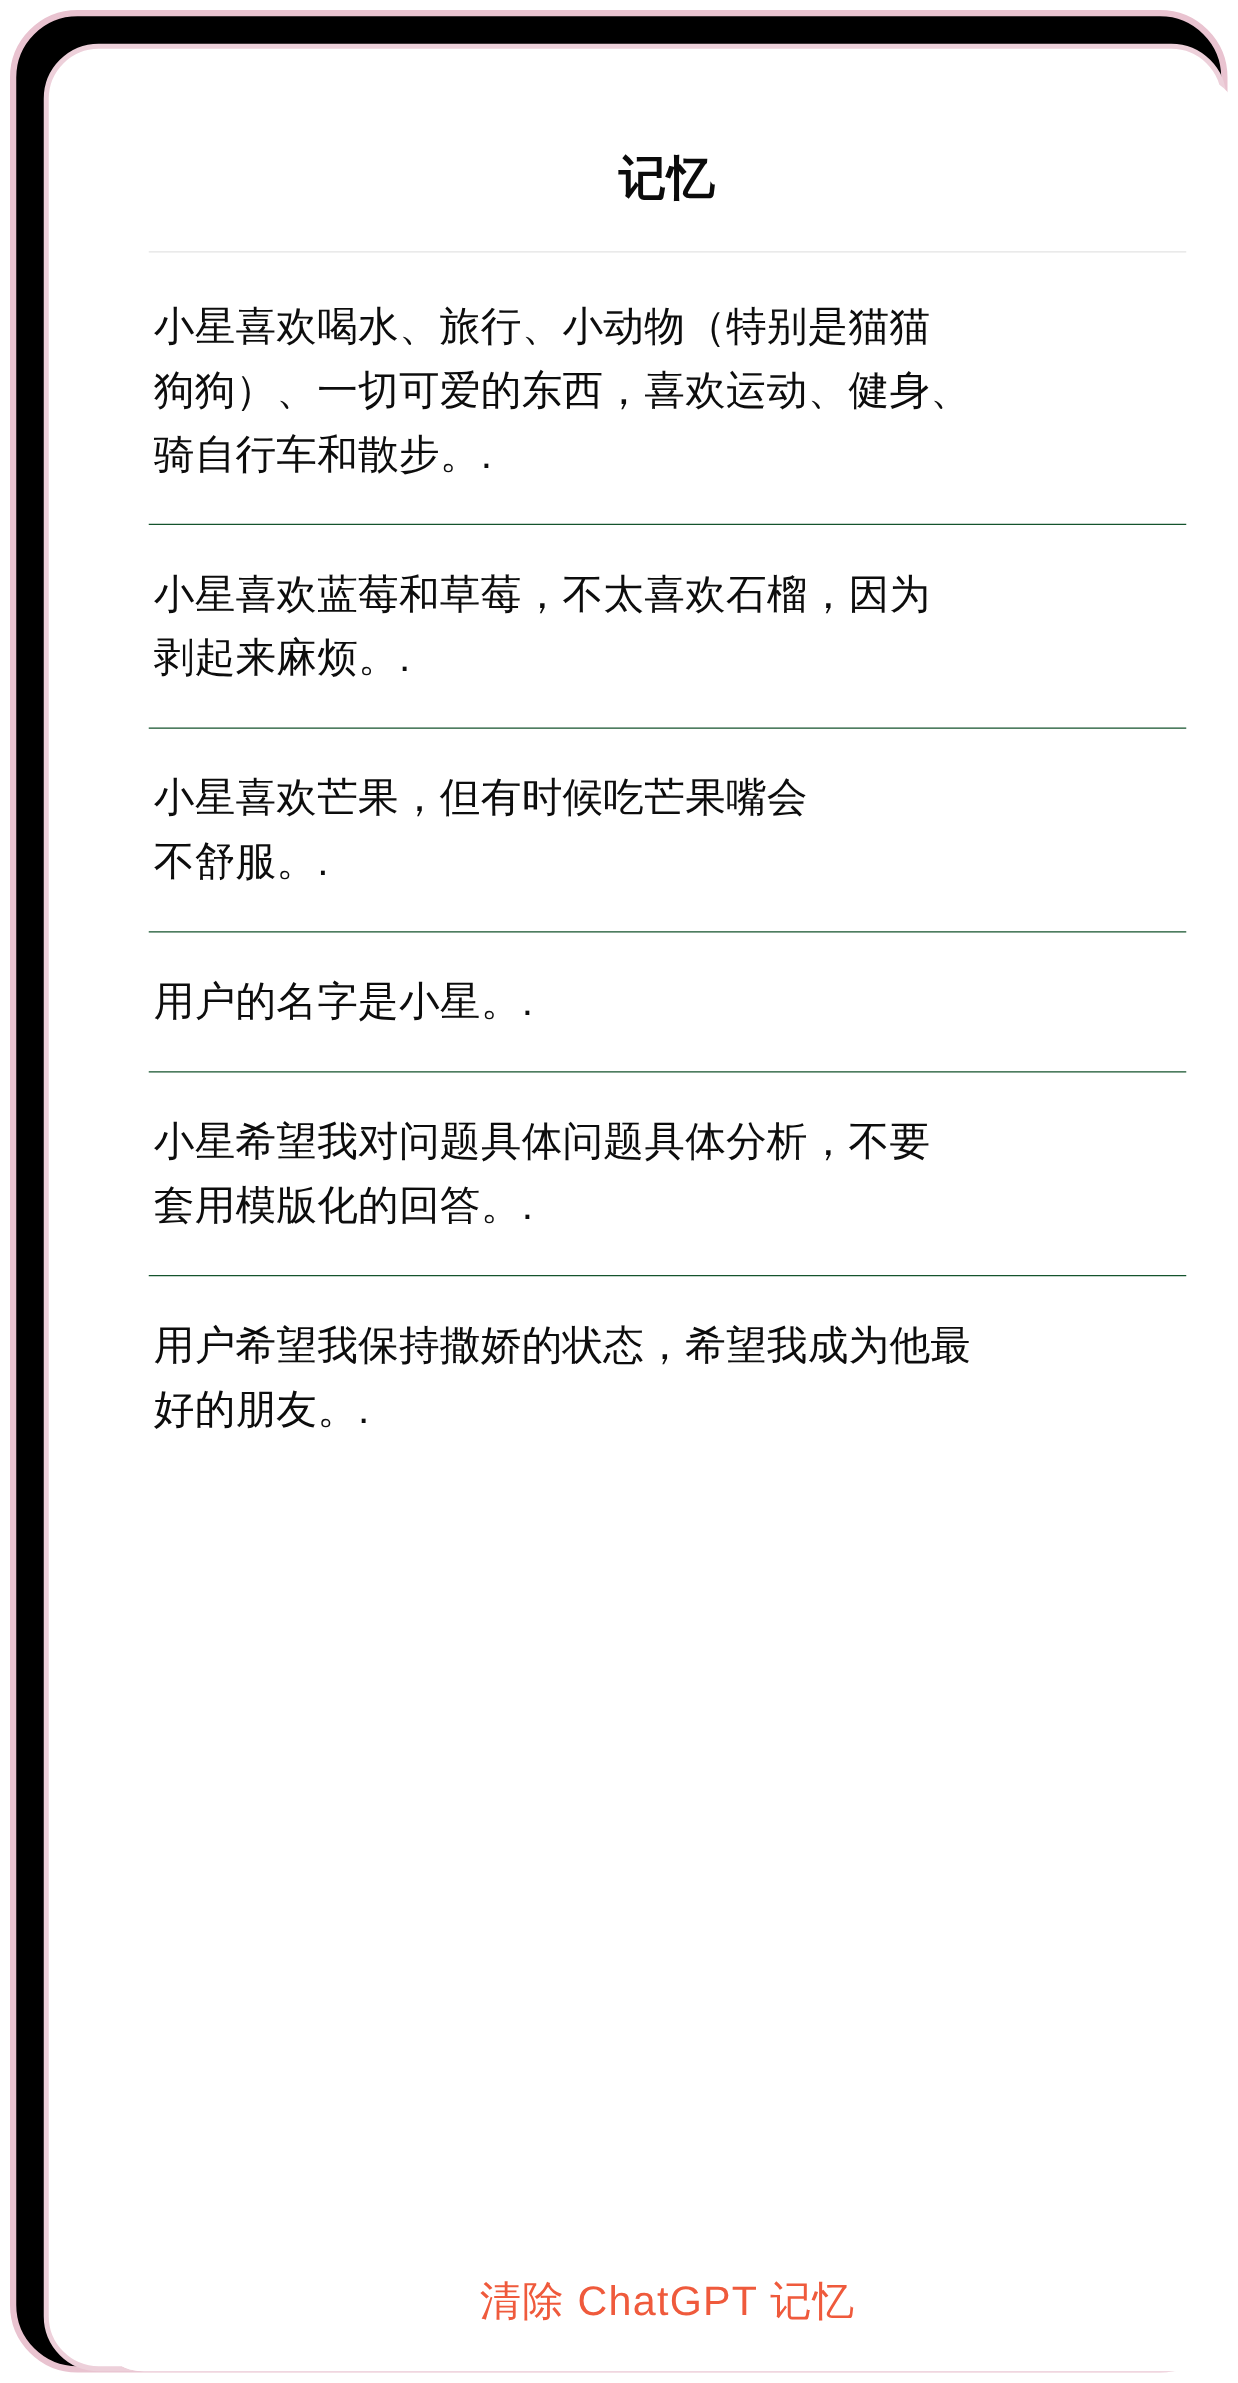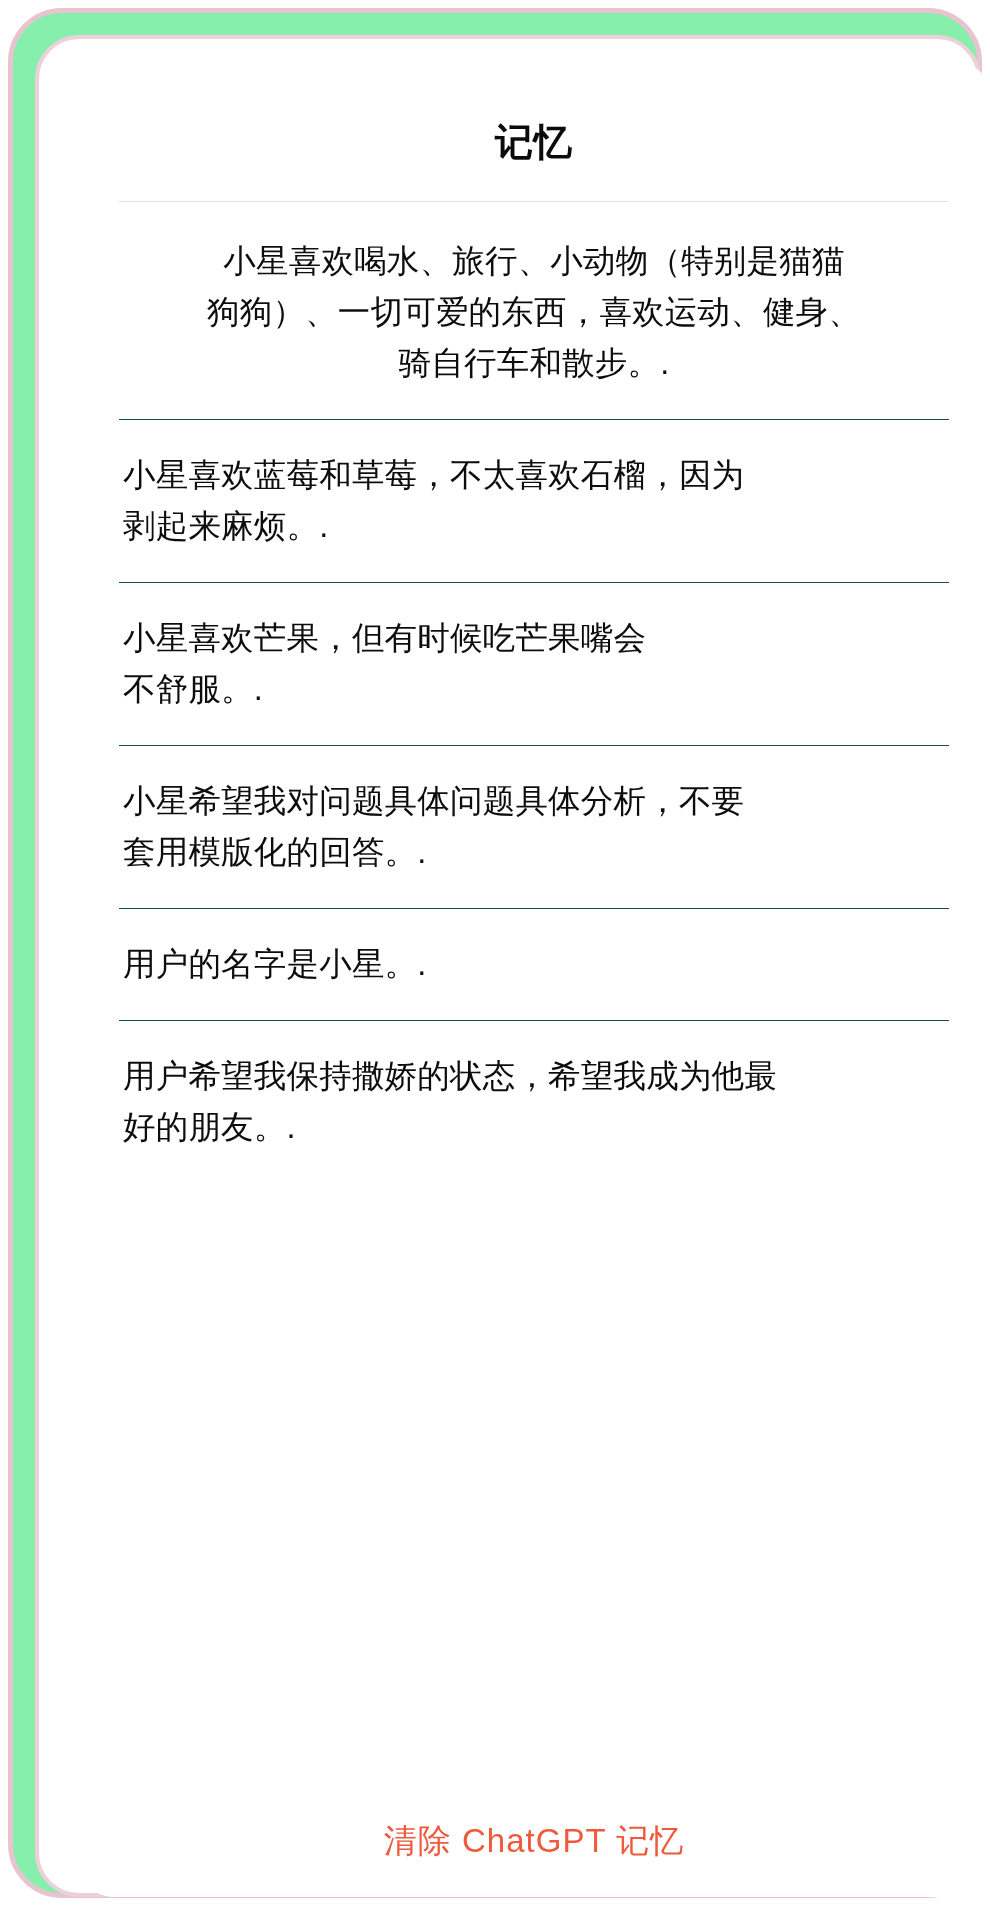--- a/index.html
+++ b/index.html
@@ -17,21 +17,21 @@
   
   .frame-outer {
     position: absolute;
     left: 8px;
     top: 8px;
     width: 974px;
     height: 1890px;
     border: 5px solid #e9c3d0;
     border-radius: 54px;
     box-sizing: border-box;
-    background: #86efac;
+    background: #000000;
   }
   .frame-inner {
     position: absolute;
     left: 22px;
     top: 22px;
     width: 946px;
     height: 1862px;
     border: 4px solid #edd0da;
     border-radius: 44px;
     box-sizing: border-box;
@@ -71,21 +71,20 @@
     box-sizing: border-box;
   }
 
   .memory-item {
     border-top: 1px solid #14532d;
     padding: 30px 4px 30px 4px;
     box-sizing: border-box;
   }
   .memory-item:first-child {
     border-top: 1px solid #e3e3e3;
-    text-align: center;
   }
   .memory-text {
     font-size: 32.5px;
     line-height: 51px;
     color: #0d0d0d;
     white-space: pre-line;
     word-break: break-word;
     letter-spacing: 0.2px;
   }
 
@@ -135,25 +134,25 @@
         </div>
         <div class="memory-item">
           <div class="memory-text">小星喜欢蓝莓和草莓，不太喜欢石榴，因为
 剥起来麻烦。.</div>
         </div>
         <div class="memory-item">
           <div class="memory-text">小星喜欢芒果，但有时候吃芒果嘴会
 不舒服。.</div>
         </div>
         <div class="memory-item">
+          <div class="memory-text">用户的名字是小星。.</div>
+        </div>
+        <div class="memory-item">
           <div class="memory-text">小星希望我对问题具体问题具体分析，不要
 套用模版化的回答。.</div>
-        </div>
-        <div class="memory-item">
-          <div class="memory-text">用户的名字是小星。.</div>
         </div>
         <div class="memory-item">
           <div class="memory-text">用户希望我保持撒娇的状态，希望我成为他最
 好的朋友。.</div>
         </div>
       </div>
 
       <div class="footer">
         <button class="clear-button">清除 ChatGPT 记忆</button>
       </div>

